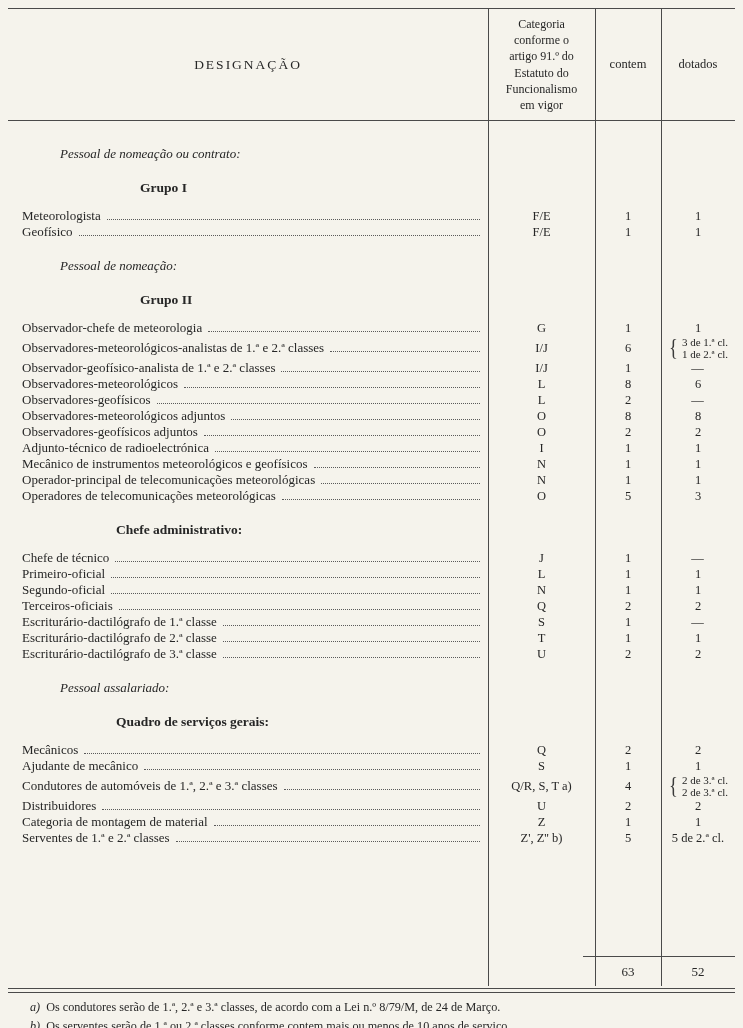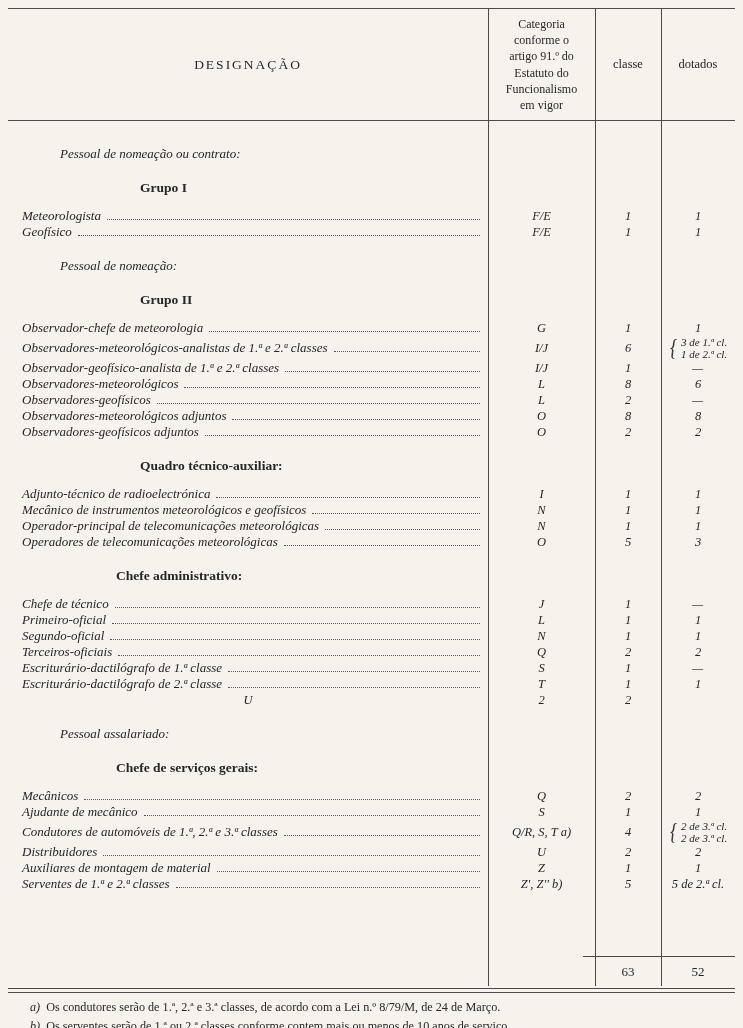--- a/index.html
+++ b/index.html
@@ -21,21 +21,21 @@
     display:grid;grid-template-columns:480px 107px 66px auto;
   }
   .thead .hc{display:flex;align-items:center;justify-content:center;text-align:center;}
   .hc.designacao{font-size:13.5px;letter-spacing:2px;}
   .hc.categoria{font-size:12px;line-height:1.35;padding:4px 18px;}
   .hc.num{font-size:12.5px;}
 
   
   .tbody{position:absolute;left:8px;top:128px;width:727px;}
   .row{display:grid;grid-template-columns:480px 107px 66px auto;font-size:13px;}
-  .row.item{min-height:16px;line-height:16px;font-style:italic;}
+  .row.item{min-height:16px;line-height:16px;}
   .cell{align-self:center;text-align:center;}
   .cell.c1{display:flex;align-items:baseline;text-align:left;padding-left:14px;padding-right:4px;}
   .cell.c1 .lbl{white-space:nowrap;}
   .cell.c1 .leader{flex:1 1 auto;min-width:18px;border-bottom:1px dotted #5a5a5a;margin:0 4px 3px 6px;}
   .cell.c2,.cell.c3,.cell.c4{font-size:12.5px;}
   .dash{letter-spacing:1px;}
   .multi{display:flex;align-items:center;justify-content:center;font-size:11px;line-height:12px;}
   .brace{font-size:23px;line-height:22px;font-weight:400;margin-right:3px;color:#3a3a3a;transform:scaleX(.8);}
   .mlines{text-align:left;}
 
@@ -68,21 +68,21 @@
   <div class="hline" style="left:8px;width:727px;top:988px;"></div>
   <div class="hline" style="left:8px;width:727px;top:992px;"></div>
 
   <div class="vline" style="left:488px;top:9px;height:977px;"></div>
   <div class="vline" style="left:595px;top:9px;height:977px;"></div>
   <div class="vline" style="left:661px;top:9px;height:977px;"></div>
 
   <div class="thead">
     <div class="hc designacao">DESIGNAÇÃO</div>
     <div class="hc categoria">Categoria conforme o artigo 91.º do Estatuto do Funcionalismo em vigor</div>
-    <div class="hc num">classe</div>
+    <div class="hc num">contem</div>
     <div class="hc num">dotados</div>
   </div>
 
   <div class="tbody" id="rows">
       <div class="nota">Pessoal de nomeação ou contrato:</div>
       <div class="heading2">Grupo I</div>
       <div class="row item">
         <div class="cell c1">
           <span class="lbl">Meteorologista</span>
           <span class="leader"></span>
@@ -166,21 +166,20 @@
       </div>
       <div class="row item">
         <div class="cell c1">
           <span class="lbl">Observadores-geofísicos adjuntos</span>
           <span class="leader"></span>
         </div>
         <div class="cell c2">O</div>
         <div class="cell c3">2</div>
         <div class="cell c4">2</div>
       </div>
-      <div class="heading2">Quadro técnico-auxiliar:</div>
       <div class="row item">
         <div class="cell c1">
           <span class="lbl">Adjunto-técnico de radioelectrónica</span>
           <span class="leader"></span>
         </div>
         <div class="cell c2">I</div>
         <div class="cell c3">1</div>
         <div class="cell c4">1</div>
       </div>
       <div class="row item">
@@ -259,26 +258,30 @@
       <div class="row item">
         <div class="cell c1">
           <span class="lbl">Escriturário-dactilógrafo de 2.ª classe</span>
           <span class="leader"></span>
         </div>
         <div class="cell c2">T</div>
         <div class="cell c3">1</div>
         <div class="cell c4">1</div>
       </div>
       <div class="row item">
+        <div class="cell c1">
+          <span class="lbl">Escriturário-dactilógrafo de 3.ª classe</span>
+          <span class="leader"></span>
+        </div>
         <div class="cell c2">U</div>
         <div class="cell c3">2</div>
         <div class="cell c4">2</div>
       </div>
       <div class="nota">Pessoal assalariado:</div>
-      <div class="heading1">Chefe de serviços gerais:</div>
+      <div class="heading1">Quadro de serviços gerais:</div>
       <div class="row item">
         <div class="cell c1">
           <span class="lbl">Mecânicos</span>
           <span class="leader"></span>
         </div>
         <div class="cell c2">Q</div>
         <div class="cell c3">2</div>
         <div class="cell c4">2</div>
       </div>
       <div class="row item">
@@ -311,21 +314,21 @@
         <div class="cell c1">
           <span class="lbl">Distribuidores</span>
           <span class="leader"></span>
         </div>
         <div class="cell c2">U</div>
         <div class="cell c3">2</div>
         <div class="cell c4">2</div>
       </div>
       <div class="row item">
         <div class="cell c1">
-          <span class="lbl">Auxiliares de montagem de material</span>
+          <span class="lbl">Categoria de montagem de material</span>
           <span class="leader"></span>
         </div>
         <div class="cell c2">Z</div>
         <div class="cell c3">1</div>
         <div class="cell c4">1</div>
       </div>
       <div class="row item">
         <div class="cell c1">
           <span class="lbl">Serventes de 1.ª e 2.ª classes</span>
           <span class="leader"></span>

